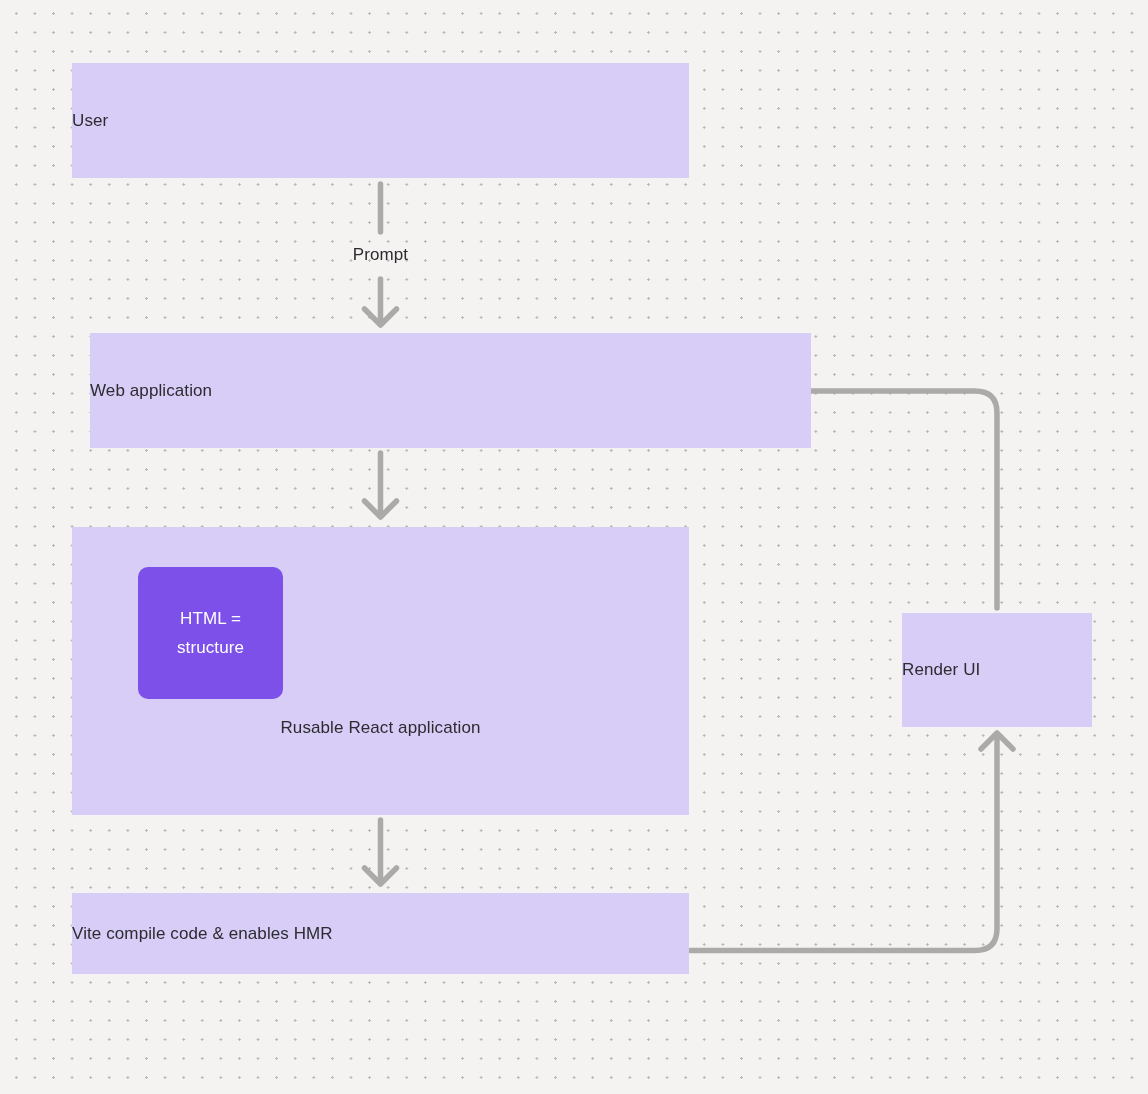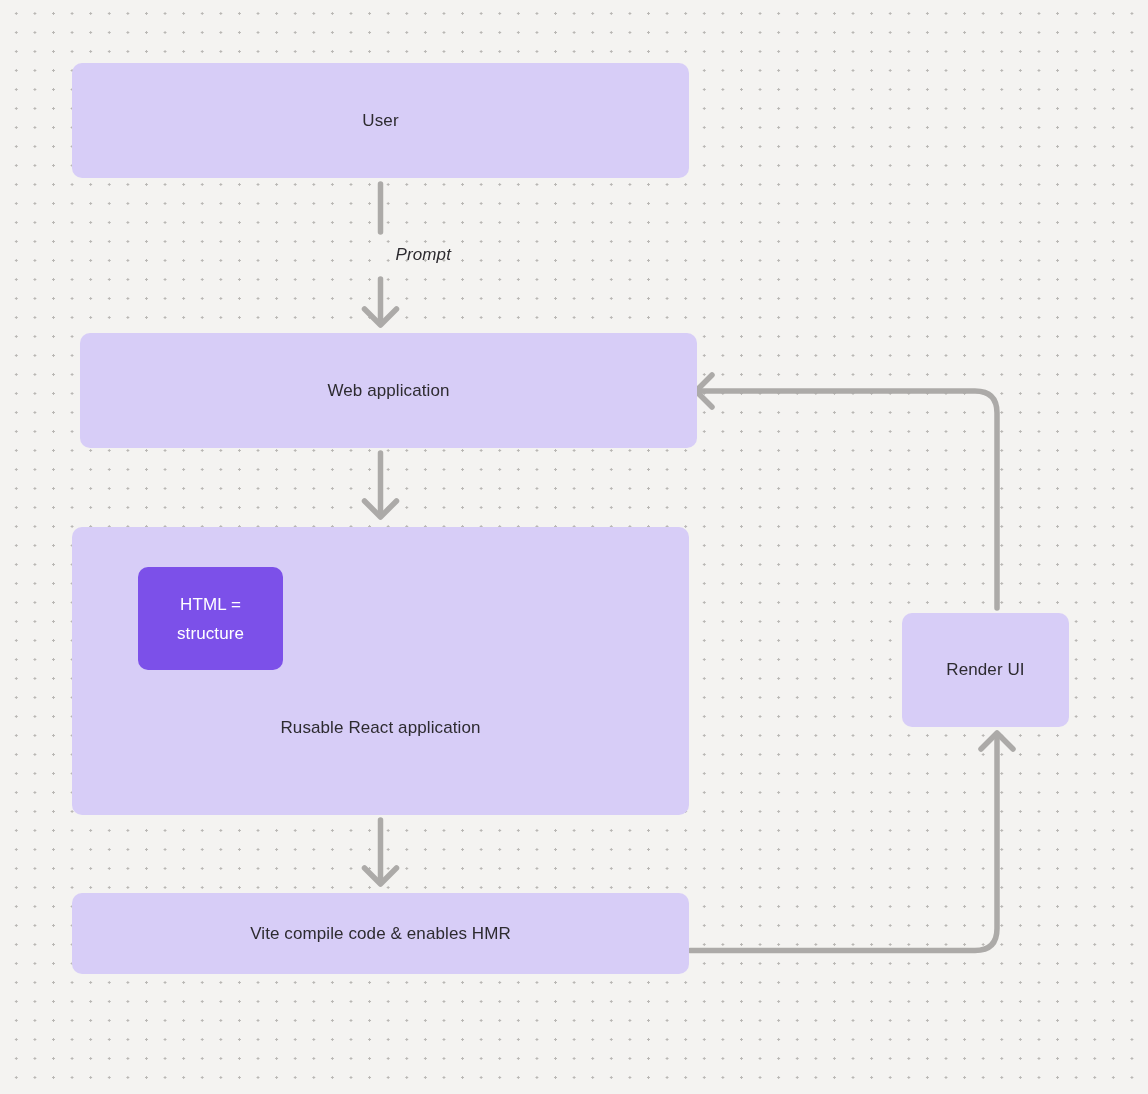--- a/index.html
+++ b/index.html
@@ -10,43 +10,43 @@
   html,body{width:1148px;height:1094px;overflow:hidden}
   body{font-family:"Liberation Sans","DejaVu Sans",sans-serif;}
   .canvas{
     position:relative;width:1148px;height:1094px;background-color:var(--bg);
     background-image:radial-gradient(circle,var(--dot-color) 1.15px,transparent 1.35px);
     background-size:18.6px 19px;background-position:7px 4px;
   }
   svg.connectors{position:absolute;inset:0;width:100%;height:100%;pointer-events:none}
   svg.connectors path{fill:none;stroke:var(--connector);stroke-width:5.5;stroke-linecap:round;stroke-linejoin:round;pointer-events:stroke}
   .node{
-    position:absolute;background:var(--box-fill);border-radius:10px;
-    display:flex;align-items:center;justify-content:center;
+    position:absolute;background:var(--box-fill);border-radius:0;
+    display:flex;align-items:center;
     color:var(--text);font-size:17px;letter-spacing:.1px;
   }
   .node-user{left:72px;top:63px;width:617px;height:115px}
-  .node-webapp{left:80px;top:333px;width:617px;height:115px}
+  .node-webapp{left:90px;top:333px;width:721px;height:115px}
   .node-vite{left:72px;top:893px;width:617px;height:81px}
-  .node-render{left:902px;top:613px;width:167px;height:114px}
+  .node-render{left:902px;top:613px;width:190px;height:114px}
   .node-components{left:72px;top:527px;width:617px;height:288px;display:block}
   .chip{
-    position:absolute;top:40px;width:145px;height:103px;background:var(--chip-fill);
+    position:absolute;top:40px;width:145px;height:132px;background:var(--chip-fill);
     border-radius:10px;display:flex;align-items:center;justify-content:center;
     color:var(--chip-text);font-size:17px;font-weight:500;line-height:29px;
     text-align:center;white-space:pre-line;
   }
   .chip-1{left:66px}.chip-2{left:236px}.chip-3{left:406px}
   .components-caption{
     position:absolute;left:0;top:191px;width:100%;text-align:center;
     color:var(--text);font-size:17px;letter-spacing:.1px;
   }
   .connector-label{
-    position:absolute;left:310px;top:245px;width:141px;text-align:right;
-    color:var(--text);font-size:17px;letter-spacing:.1px;font-style:italic;
+    position:absolute;left:310px;top:245px;width:141px;text-align:center;
+    color:var(--text);font-size:17px;letter-spacing:.1px;
   }
 </style>
 </head>
 <body>
 
 <div class="canvas">
 
   <svg class="connectors" viewBox="0 0 1148 1094" aria-hidden="true">
 
     <path d="M 380.5 184 V 232"></path>

